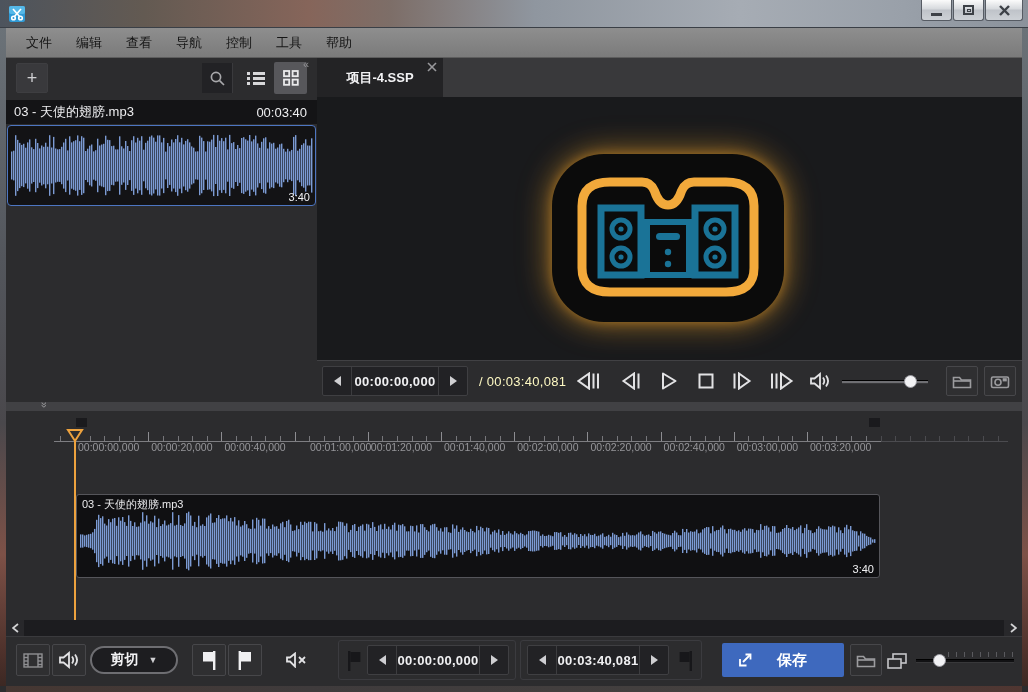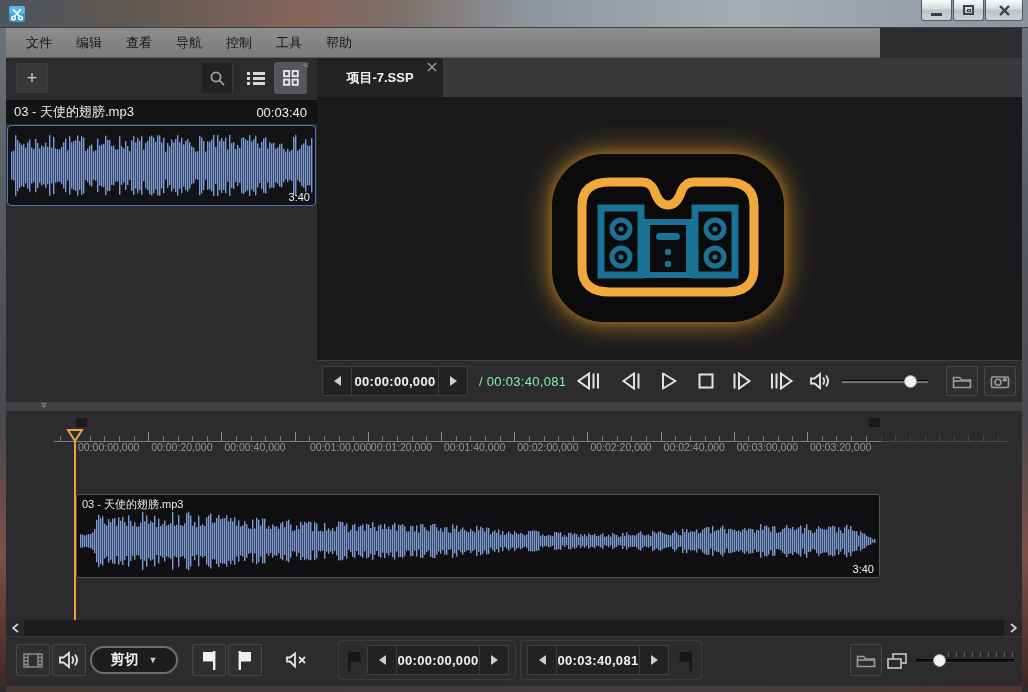--- a/index.html
+++ b/index.html
@@ -10,21 +10,21 @@
 
 .titlebar{left:0;top:0;width:1028px;height:28px;
   background:linear-gradient(90deg,#4d545d 0%,#635a52 14%,#86655a 30%,#7d6e68 38%,#8f969f 52%,#a6acb4 72%,#99a0a9 88%,#8b929b 100%);
   border-bottom:1px solid #3a3f46;}
 .frame-side{width:6px;top:28px;height:658px;background:linear-gradient(180deg,#6b7278,#53565c 35%,#4a484c 60%,#7d5147 80%,#4e312b 95%,#3c2823);}
 .frame-bottom{left:6px;top:686px;width:1016px;height:6px;background:linear-gradient(90deg,#463732,#3f3b3c 30%,#44403f 70%,#503631);}
 .apptitle{left:30px;top:6px;font-size:13px;color:#16181b;text-shadow:0 1px 1px rgba(255,255,255,.35);margin-top:26px;}
 .winbtn{top:0;height:21px;background:linear-gradient(180deg,#fbfbfb,#d6d9dd 45%,#bfc3c9 50%,#cdd1d6);border:1px solid #565b63;border-top:none;border-radius:0 0 3px 3px;display:flex;align-items:center;justify-content:center;}
 
 
-.menubar{left:6px;top:28px;width:874px;height:30px;background:linear-gradient(180deg,#8e8e8e,#7b7b7b);display:flex;align-items:center;padding-left:8px;border-bottom:1px solid #5d5d5d;}
+.menubar{left:6px;top:28px;width:1016px;height:30px;background:linear-gradient(180deg,#8e8e8e,#7b7b7b);display:flex;align-items:center;padding-left:8px;border-bottom:1px solid #5d5d5d;}
 .menubar span{font-size:13px;color:#151515;padding:0 12px;line-height:30px;cursor:default;}
 
 
 .ibtn{display:flex;align-items:center;justify-content:center;border:1px solid #47474a;border-radius:2px;background:rgba(255,255,255,0.015);}
 .ico{display:flex;align-items:center;justify-content:center;}
 .spinner{background:#222225;border:1px solid #3f3f42;border-radius:2px;display:flex;align-items:stretch;}
 .spinner .sarr{width:28px;display:flex;align-items:center;justify-content:center;}
 .spinner .sval{flex:1;display:flex;align-items:center;justify-content:center;font-size:13px;font-weight:600;color:#f0f0f2;letter-spacing:.3px;border-left:1px solid #3c3c3f;border-right:1px solid #3c3c3f;white-space:nowrap;}
 .tri-l{width:0;height:0;border:5px solid transparent;border-right:7px solid #cfcfd2;border-left:none;}
 .tri-r{width:0;height:0;border:5px solid transparent;border-left:7px solid #cfcfd2;border-right:none;}
@@ -38,21 +38,21 @@
 
 
 .tabbar{left:317px;top:58px;width:705px;height:39px;background:#39393b;}
 .tab{left:317px;top:58px;width:126px;height:39px;background:#232325;display:flex;align-items:center;justify-content:center;color:#f2f2f4;font-size:13px;font-weight:bold;}
 .preview{left:317px;top:97px;width:705px;height:263px;background:#191a1c;}
 .audio-word{left:552px;top:110px;width:232px;text-align:center;font-size:31px;font-weight:bold;color:#f8f3de;letter-spacing:1px;text-shadow:0 0 8px rgba(255,248,220,.35);}
 .logo-svg{filter:drop-shadow(0 0 16px rgba(238,160,40,.45)) drop-shadow(0 0 6px rgba(238,160,40,.55));}
 
 
 .transport{left:317px;top:360px;width:705px;height:42px;background:#2c2c2e;border-top:1px solid #414144;}
-.totaltime{font-size:13px;color:#86efac;letter-spacing:.3px;}
+.totaltime{font-size:13px;color:#fef9c3;letter-spacing:.3px;}
 
 
 .splitter{left:6px;top:402px;width:1016px;height:9px;background:#414144;color:#9a9a9d;}
 .timeline{left:6px;top:411px;width:1016px;height:209px;background:#2c2c2e;}
 .rlabel{position:absolute;top:30px;font-size:10.5px;color:#96969a;white-space:nowrap;}
 .clip{left:76px;top:494px;width:804px;height:84px;background:#101012;border:1px solid #55555a;border-radius:3px;}
 .cliplabel{position:absolute;left:5px;top:2px;font-size:11px;color:#eaeaec;}
 .clipdur{position:absolute;right:5px;bottom:2px;font-size:11px;color:#f2f2f4;}
 .playline{left:74px;top:429px;width:2px;height:191px;background:#eda23e;z-index:5;}
 .hscroll{left:6px;top:620px;width:1016px;height:16px;background:#1c1c1f;}
@@ -313,21 +313,21 @@
             <rect x="297" y="15.5" width="1.4" height="40.0"></rect>
             <rect x="299" y="15.6" width="1.4" height="39.8"></rect>
             <rect x="301" y="8.3" width="1.4" height="54.3"></rect>
           </g>
         </svg></div>
     <span class="abs" style="right:5px;bottom:2px;font-size:11px;color:#f2f2f4">3:40</span>
   </div>
 
   <div class="abs tabbar"></div>
   <div class="abs tab">
-    <span>项目-7.SSP</span>
+    <span>项目-4.SSP</span>
   </div>
   <svg class="abs" style="left:427px;top:62px" width="10" height="10">
       <g stroke="#98989b" stroke-width="1.6">
         <line x1="1" y1="1" x2="9" y2="9"></line>
         <line x1="9" y1="1" x2="1" y2="9"></line>
       </g>
     </svg>
 
   <div class="abs preview"></div>
   <svg class="abs logo-svg" style="left:546px;top:150px" width="244" height="178" viewBox="0 0 244 178">
@@ -1040,20 +1040,30 @@
         </div>
     </div>
     <svg class="abs" style="left:158px;top:9px" width="14" height="22">
         <g fill="#17171a">
           <rect x="10.6" y="1" width="2.4" height="20"></rect>
           <path d="M10.6,2 h-10 v10 h10 z"></path>
         </g>
       </svg>
   </div>
 
+  <div class="abs savebtn" style="left:722px;top:643px;width:122px;height:34px">
+    <svg width="18" height="18">
+        <g stroke="#fff" stroke-width="1.8" fill="none">
+          <path d="M4,8 v6.5 h6.5"></path>
+          <line x1="7" y1="11" x2="14" y2="4"></line>
+          <polyline points="9.5,3.5 14.5,3.5 14.5,8.5"></polyline>
+        </g>
+      </svg>
+    <span class="lbl">保存</span>
+  </div>
   <div class="abs ibtn" style="left:850px;top:644px;width:32px;height:32px">
     <svg width="20" height="15">
         <g stroke="#9c9c9f" stroke-width="1.6" fill="none">
           <path d="M1.5,13.5 V3.5 h6 l2,2.5 h9 v7.5 z"></path>
           <path d="M1.5,7 h17"></path>
         </g>
       </svg>
   </div>
   <div class="abs ico" style="left:884px;top:650px;width:26px;height:22px">
     <svg width="22" height="18">

